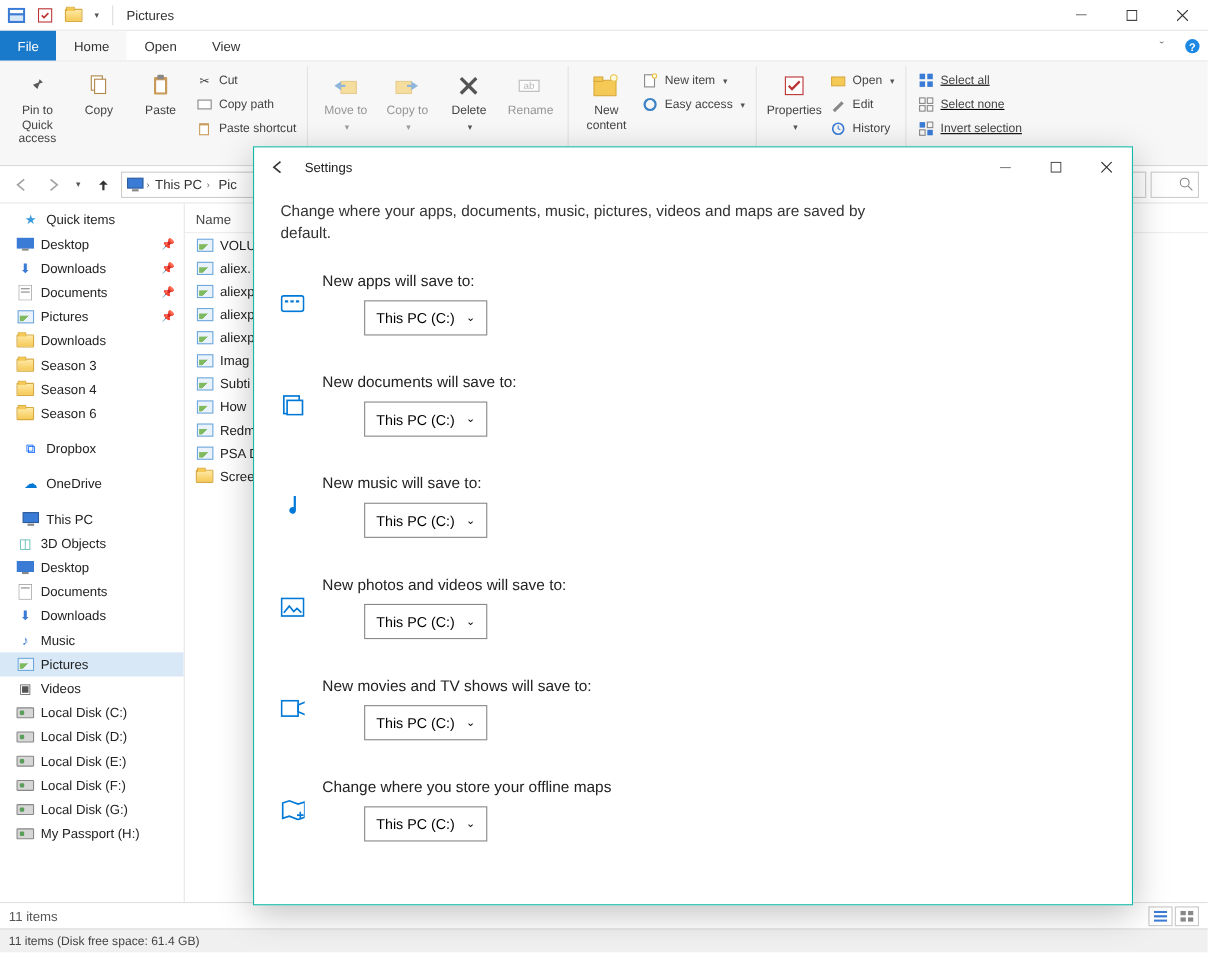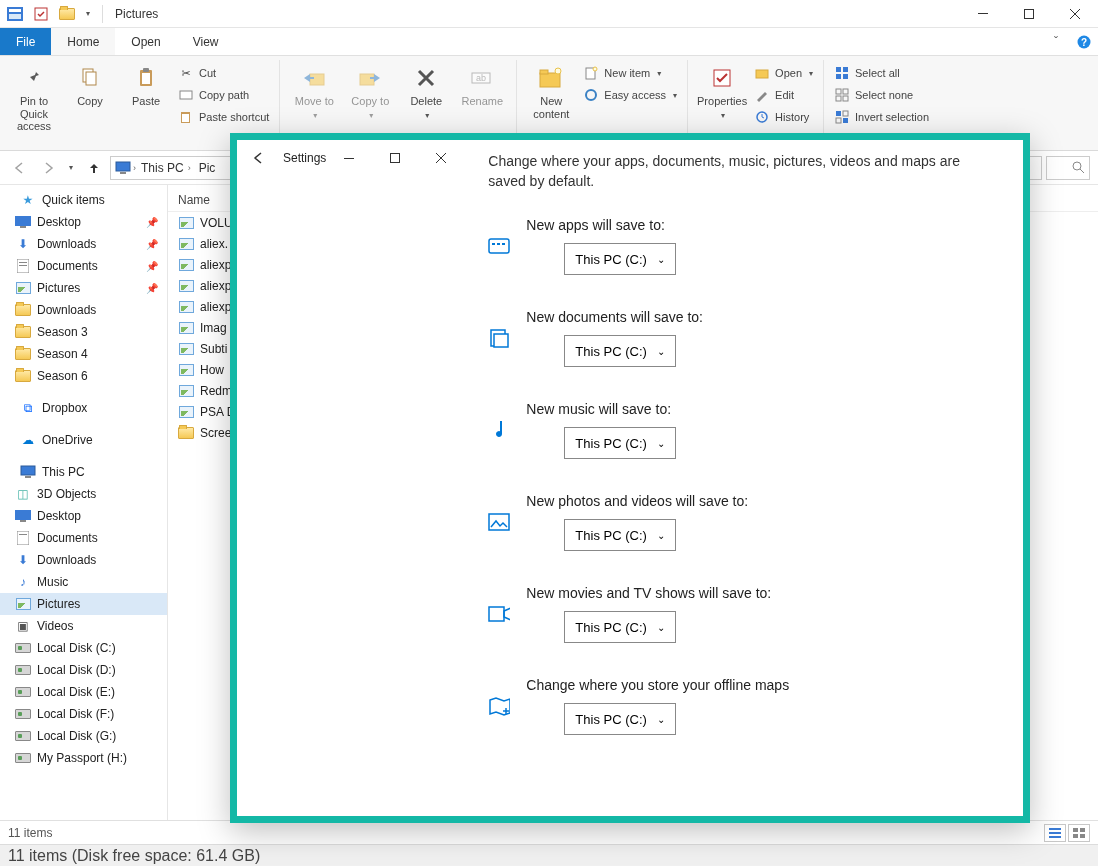--- a/index.html
+++ b/index.html
@@ -54,26 +54,26 @@
 .pin { margin-left: auto; color: #888; font-size: 10px; }
 .sbicon { width: 16px; height: 16px; display: flex; align-items: center; justify-content: center; flex-shrink: 0; }
 
 .filelist { flex: 1; padding: 4px 0; overflow: hidden; }
 .colhead { display: flex; padding: 4px 10px; font-size: 12px; color: #444; border-bottom: 1px solid #eee; }
 .frow { display: flex; align-items: center; gap: 6px; padding: 2px 10px; height: 21px; font-size: 12px; color: #222; }
 .ficon { width: 16px; height: 16px; display: flex; align-items: center; justify-content: center; }
 
 
 .status1 { height: 24px; border-top: 1px solid #e0e0e0; display: flex; align-items: center; padding: 0 8px; font-size: 12px; color: #555; }
-.status2 { height: 22px; background:#f0f0f0; border-top: 1px solid #dcdcdc; display: flex; align-items: center; padding: 0 8px; font-size: 16px; color: #444; }
+.status2 { height: 22px; background:#f0f0f0; border-top: 1px solid #dcdcdc; display: flex; align-items: center; padding: 0 8px; font-size: 11px; color: #444; }
 .viewbtns { margin-left: auto; display: flex; gap: 2px; }
 .viewbtn { width: 22px; height: 18px; border: 1px solid #c7c7c7; display: flex; align-items: center; justify-content: center; }
 
 
-.settings-win { position: absolute; left: 230px; top: 133px; width: 800px; height: 690px; background: #fff; box-shadow: 0 8px 30px rgba(0,0,0,0.25); border: 7px solid #14b8a6; display: flex; flex-direction: row; }
+.settings-win { position: absolute; left: 230px; top: 133px; width: 800px; height: 690px; background: #fff; box-shadow: 0 8px 30px rgba(0,0,0,0.25); border: 1px solid #14b8a6; display: flex; flex-direction: column; }
 .settings-titlebar { height: 36px; display: flex; align-items: center; padding: 0 0 0 14px; }
 .settings-back { width: 32px; display: flex; align-items: center; }
 .settings-title { font-size: 12px; color: #222; }
 .settings-wc { margin-left: auto; display: flex; }
 .settings-wc .wc { width: 46px; height: 32px; display: flex; align-items: center; justify-content: center; }
 .settings-body { padding: 12px 24px; overflow: hidden; }
 .settings-heading-row { display: flex; align-items: center; gap: 18px; margin: 10px 0 22px 0; }
 .settings-h1 { font-size: 28px; font-weight: 400; color: #222; }
 .settings-desc { font-size: 14px; color: #333; max-width: 540px; line-height: 1.4; margin-bottom: 26px; }
 .save-row { display:flex; align-items:flex-end; gap: 16px; margin-bottom: 34px; }
@@ -326,21 +326,21 @@
                 <path d="M7 4v3l2 1" stroke="#3a7bd5" fill="none"></path>
               </svg>
             </span>
             <span>History</span>
           </div>
       </div>
     </div>
     <div class="rlabel"></div>
   </div>
 
-  <div class="rgroup" style="border-right:none;">
+  <div class="rgroup" style="border-right:none;text-decoration:underline;">
     <div class="rrow">
       <div class="rcol">
         <div class="rbtn-sm">
             <span class="ricn-sm">
               <svg width="14" height="14">
                 <rect x="1" y="1" width="5" height="5" fill="#3a7bd5"></rect>
                 <rect x="8" y="1" width="5" height="5" fill="#3a7bd5"></rect>
                 <rect x="1" y="8" width="5" height="5" fill="#3a7bd5"></rect>
                 <rect x="8" y="8" width="5" height="5" fill="#3a7bd5"></rect>
               </svg>

